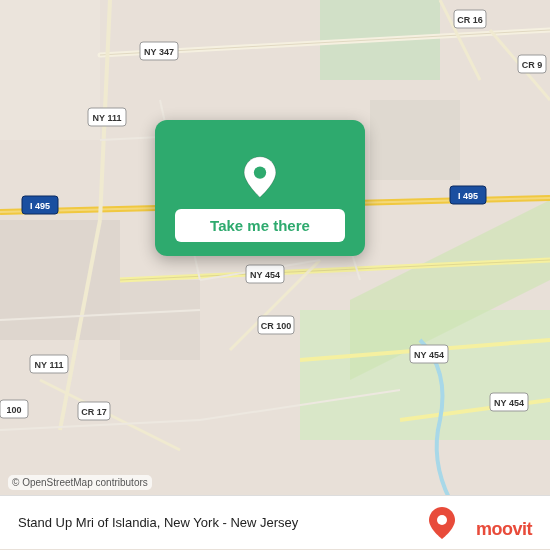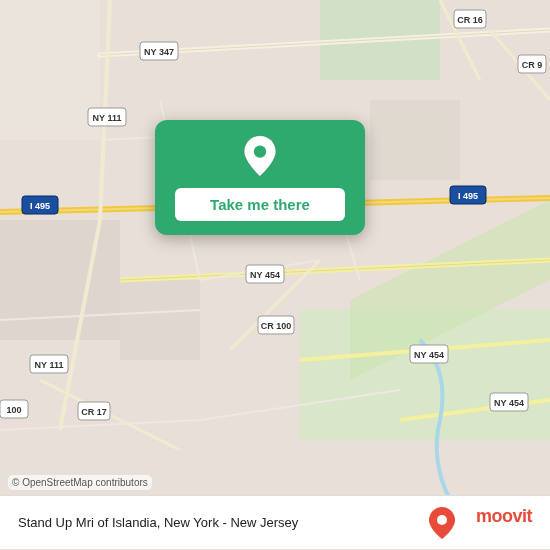--- a/index.html
+++ b/index.html
@@ -30,21 +30,21 @@
     }
 
     
     #location-card {
       position: absolute;
       top: 120px;
       left: 155px;
       width: 210px;
       background: #2eaa6e;
       border-radius: 12px;
-      padding: 14px 20px 14px 20px;
+      padding: 35px 20px 14px 20px;
       display: flex;
       flex-direction: column;
       align-items: center;
       box-shadow: 0 4px 16px rgba(0,0,0,0.3);
       z-index: 10;
     }
 
     #location-pin-icon {
       width: 44px;
       height: 44px;
@@ -81,21 +81,21 @@
     }
 
     #location-text {
       font-size: 13px;
       color: #222;
       font-weight: 500;
     }
 
     #moovit-logo {
       display: flex;
-      align-items: flex-start;
+      align-items: flex-end;
       gap: 20px;
     }
 
     #moovit-pin {
       width: 28px;
       height: 34px;
     }
 
     #moovit-wordmark {
       font-size: 18px;

